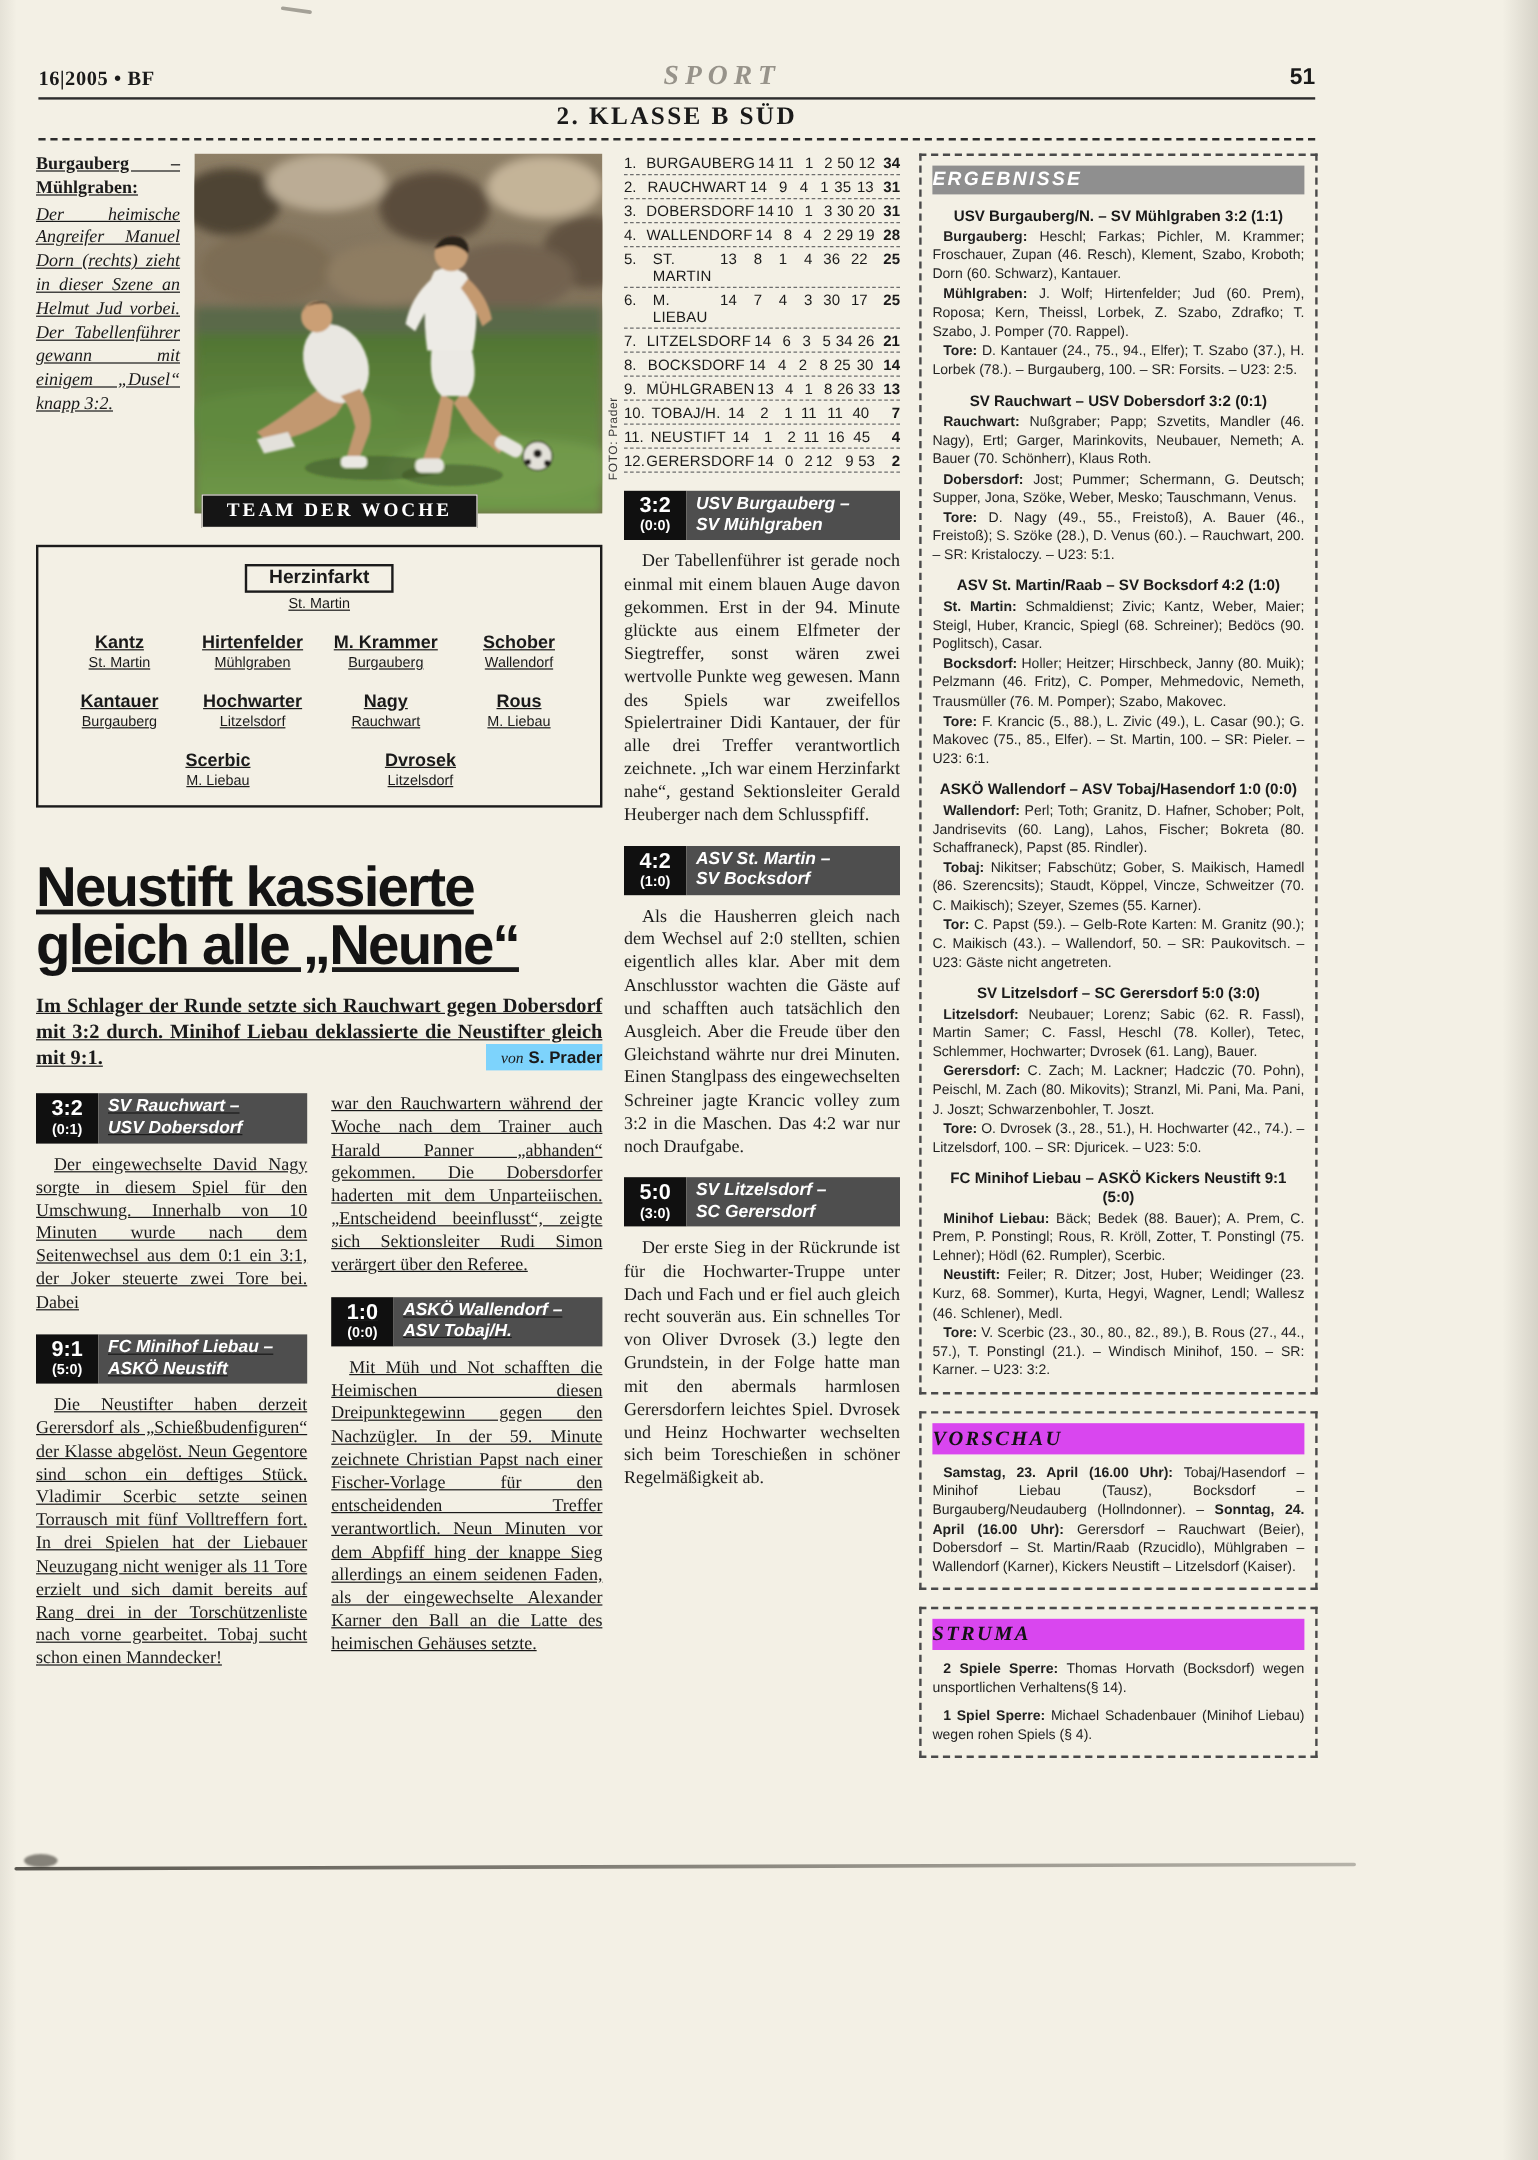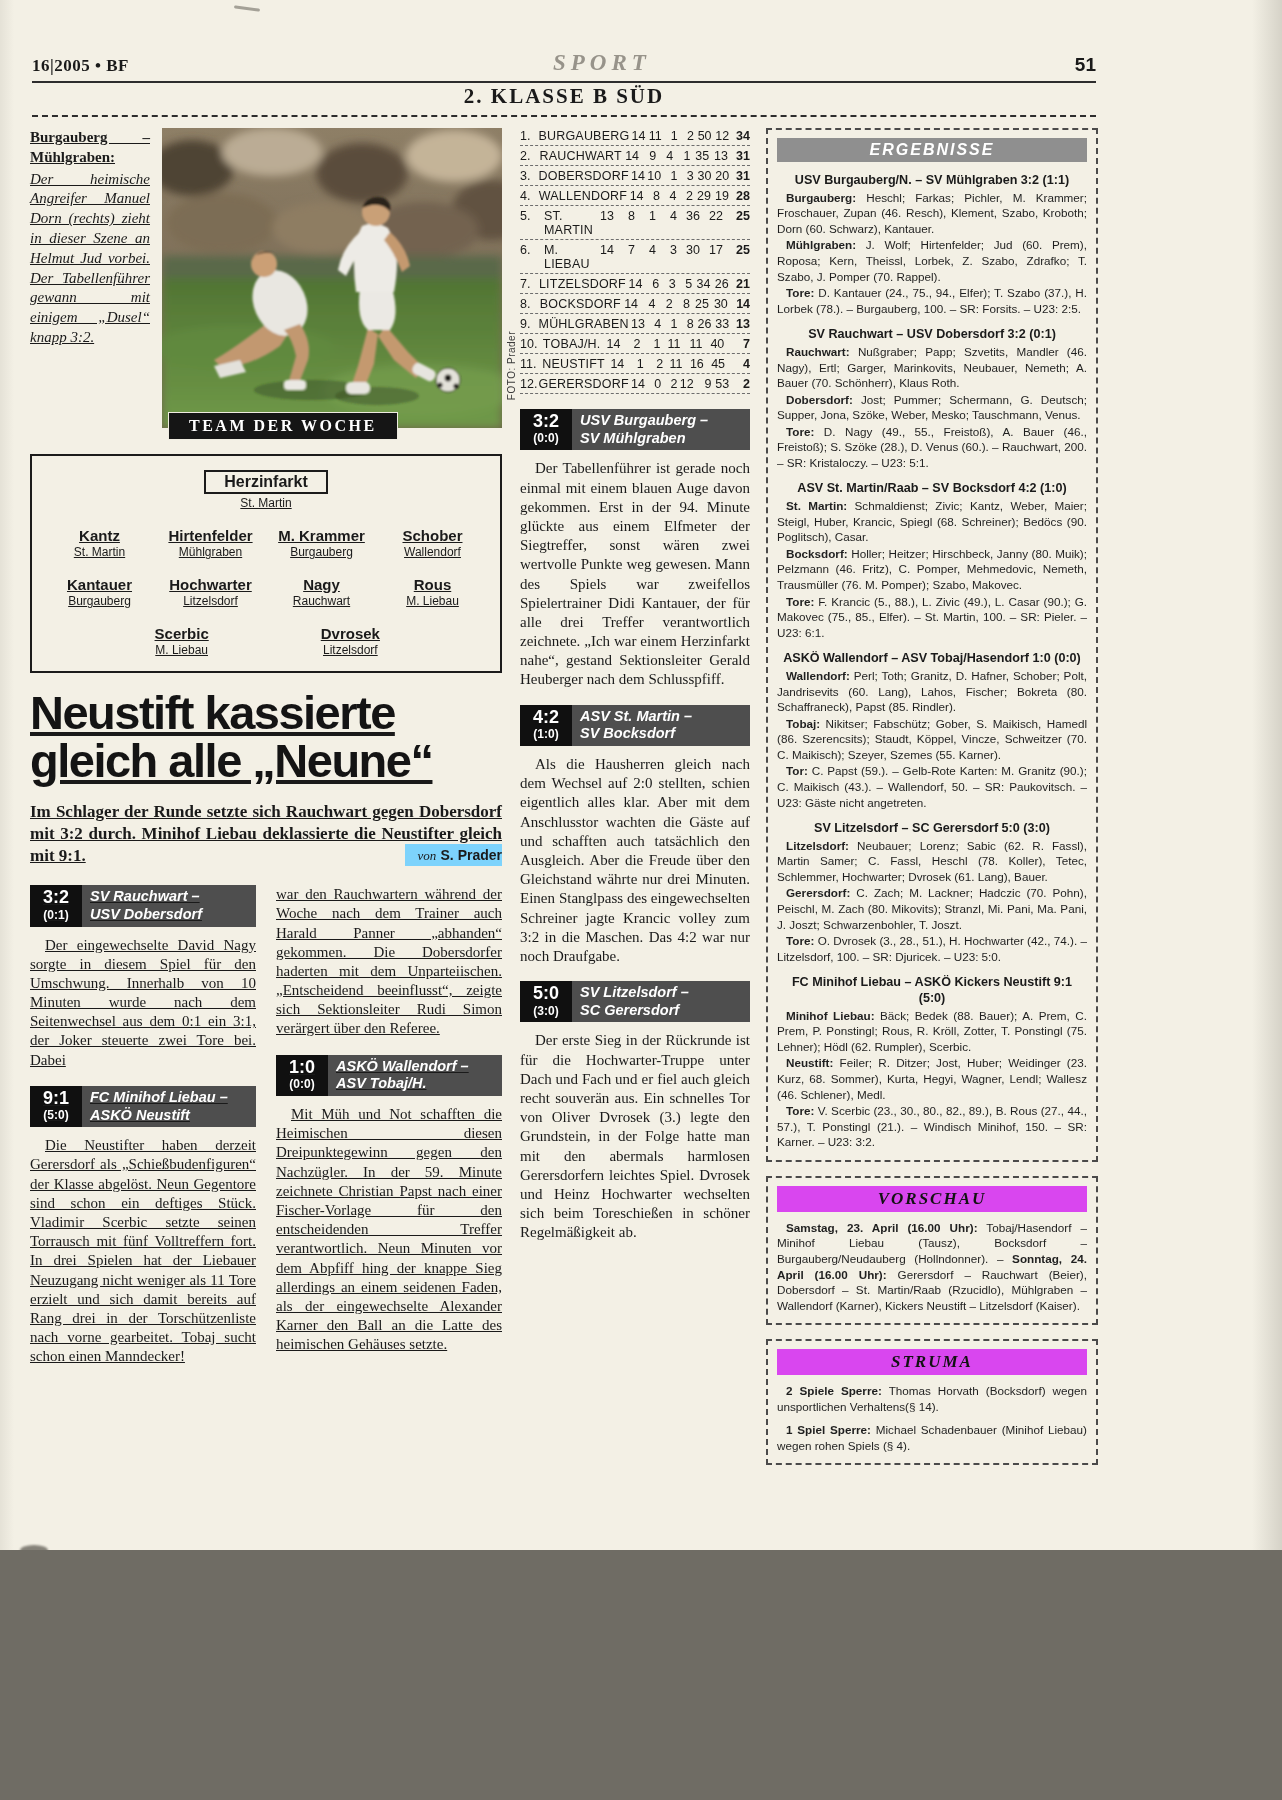--- a/index.html
+++ b/index.html
@@ -1,18 +1,18 @@
 <!DOCTYPE html>
 <html lang="de"><head>
 <meta charset="utf-8">
 <style>
   * { margin:0; padding:0; box-sizing:border-box; }
   html,body { background:#6f6c64; }
   .page {
-    position:relative; width:1282px; height:1550px; margin:0 auto;
+    position:relative; width:1282px; height:1800px; margin:0 auto;
     background:#f3f0e5; color:#1a1a1a; overflow:hidden;
     font-family:"Liberation Serif", serif;
   }
   
   .header-row{
     position:absolute; top:50px; left:32px; width:1064px;
     display:flex; justify-content:space-between; align-items:flex-end;
     padding-bottom:5px; border-bottom:2px solid #2d2d2d;
   }
   .issue{ font:bold 17px "Liberation Serif", serif; letter-spacing:.5px; }
@@ -50,21 +50,21 @@
   }
   .keeper{ text-align:center; }
   .keeper-name{ display:inline-block; border:2px solid #1b1b1b; padding:1px 18px; font-weight:bold; font-size:16px; }
   .keeper-club{ font-size:12px; margin-top:2px; }
   .tw-row{ display:grid; grid-template-columns:repeat(4,1fr); margin-top:17px; text-align:center; }
   .tw-row.two{ grid-template-columns:repeat(2,1fr); width:76%; margin:17px auto 0; }
   .tw-name{ font-weight:bold; font-size:15px; }
   .tw-club{ font-size:12px; margin-top:1px; }
   
   .headline{
-    margin-top:16px; font-family:"Liberation Sans", sans-serif;
+    margin-top:42px; font-family:"Liberation Sans", sans-serif;
     font-weight:bold; font-size:47px; line-height:1.02; letter-spacing:-1.5px; color:#141414;
   }
   .lead{ position:relative; margin-top:16px; font-weight:bold; font-size:17px; line-height:1.3; text-align:justify; }
   .byline{ position:absolute; right:0; bottom:1px; background:#7dd3fc; padding-left:12px; font-weight:normal; }
   .byline .von{ font-style:italic; font-size:13px; }
   .byline b{ font-family:"Liberation Sans", sans-serif; font-size:14px; }
   
   .badge{ display:flex; margin-bottom:9px; }
   .badge.mt{ margin-top:16px; }
   .badge-score{
@@ -87,21 +87,21 @@
   .l-table{ font-family:"Liberation Sans", sans-serif; }
   .t-row{ display:flex; align-items:baseline; border-bottom:1px dashed #6d6d6d; padding:3px 0 2px; font-size:12.5px; }
   .t-pos{ width:24px; }
   .t-team{ flex:1; letter-spacing:.2px; }
   .t-c{ width:21px; text-align:right; }
   .t-c.g{ width:23px; }
   .t-pts{ width:27px; text-align:right; font-weight:bold; }
   .col-mid .badge{ margin-top:15px; }
   
   .rbox{ border:2px dashed #4a4a4a; padding:8px 9px 10px; font-family:"Liberation Sans", sans-serif; }
-  .rbox-header{ text-align:center; padding:3px 0; font:bold italic 16px "Liberation Sans", sans-serif; letter-spacing:2px; }
+  .rbox-header{ padding:3px 0; font:bold italic 16px "Liberation Sans", sans-serif; letter-spacing:2px; }
   .rbox-header.dark{ background:#8f8f8f; color:#fff; }
   .rbox-header.light{ background:#d946ef; color:#121212; font:bold italic 17px "Liberation Serif", serif; letter-spacing:2px; }
   .res{ margin-top:11px; }
   .res-title{ text-align:center; font-weight:bold; font-size:12.6px; line-height:1.25; }
   .res-p{ font-size:11.7px; line-height:1.33; text-align:justify; text-indent:9px; margin-top:1px; color:#1f1f1f; }
   .vbox,.sbox{ margin-top:14px; }
   .vbox .res-p,.sbox .res-p{ margin-top:8px; }
   
   .edge-right{
     position:absolute; top:0; right:0; width:30px; height:100%;

